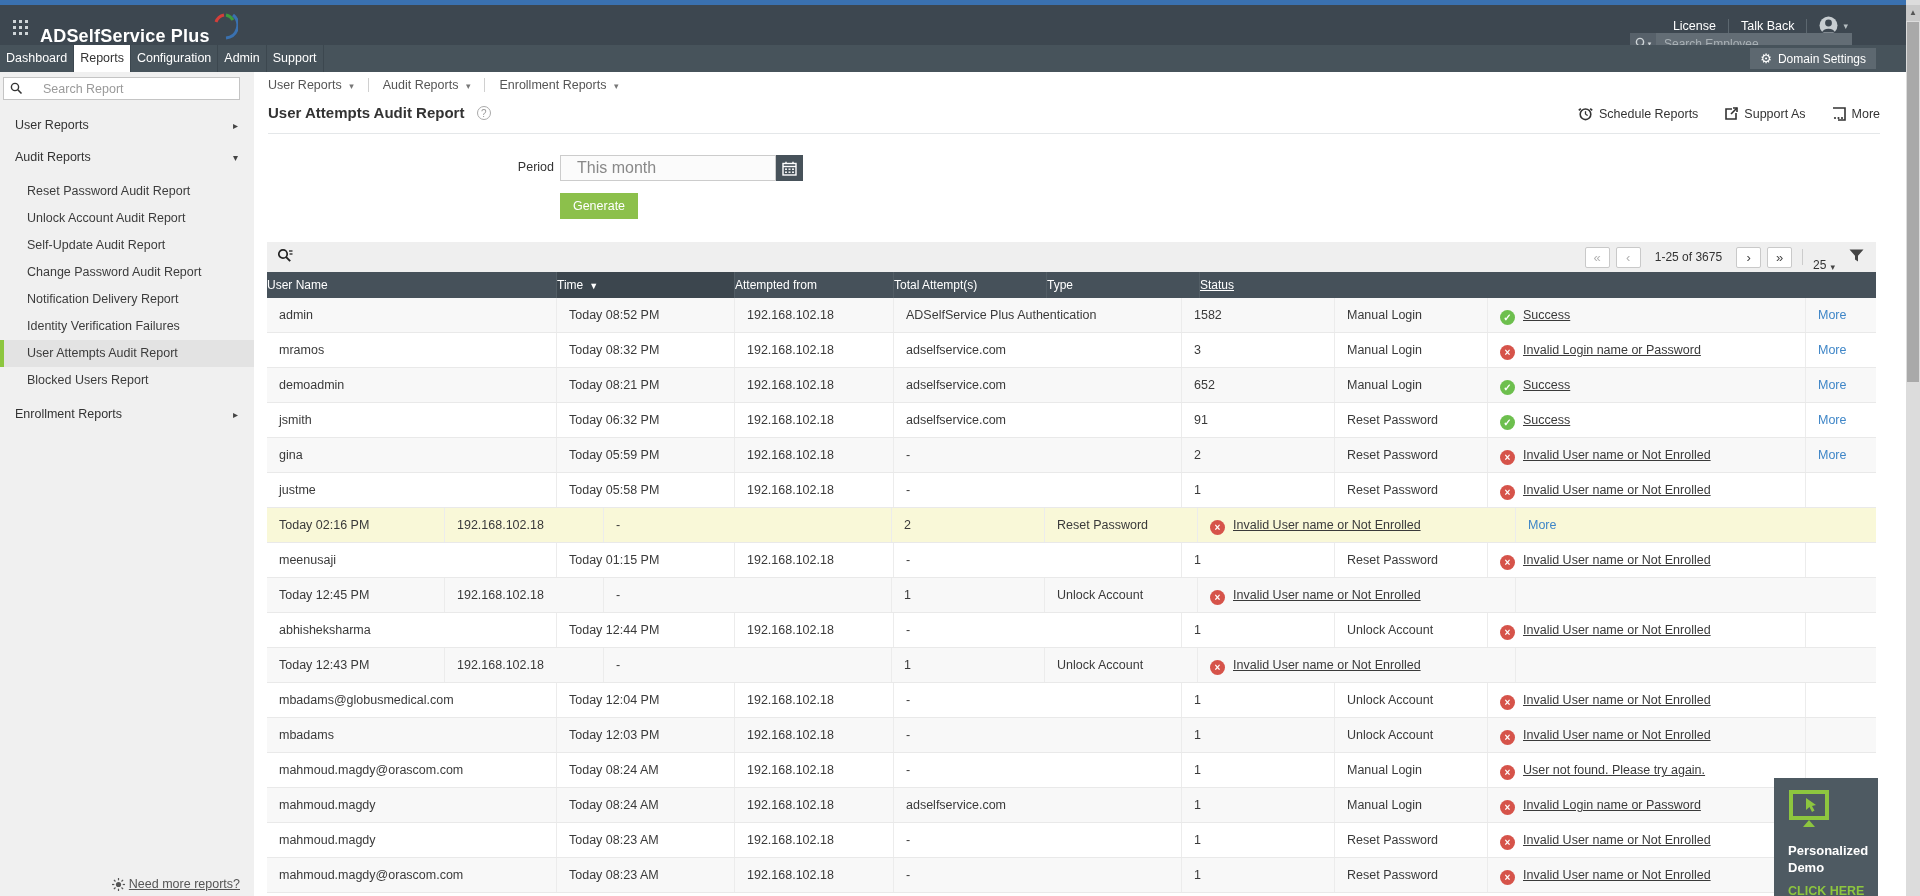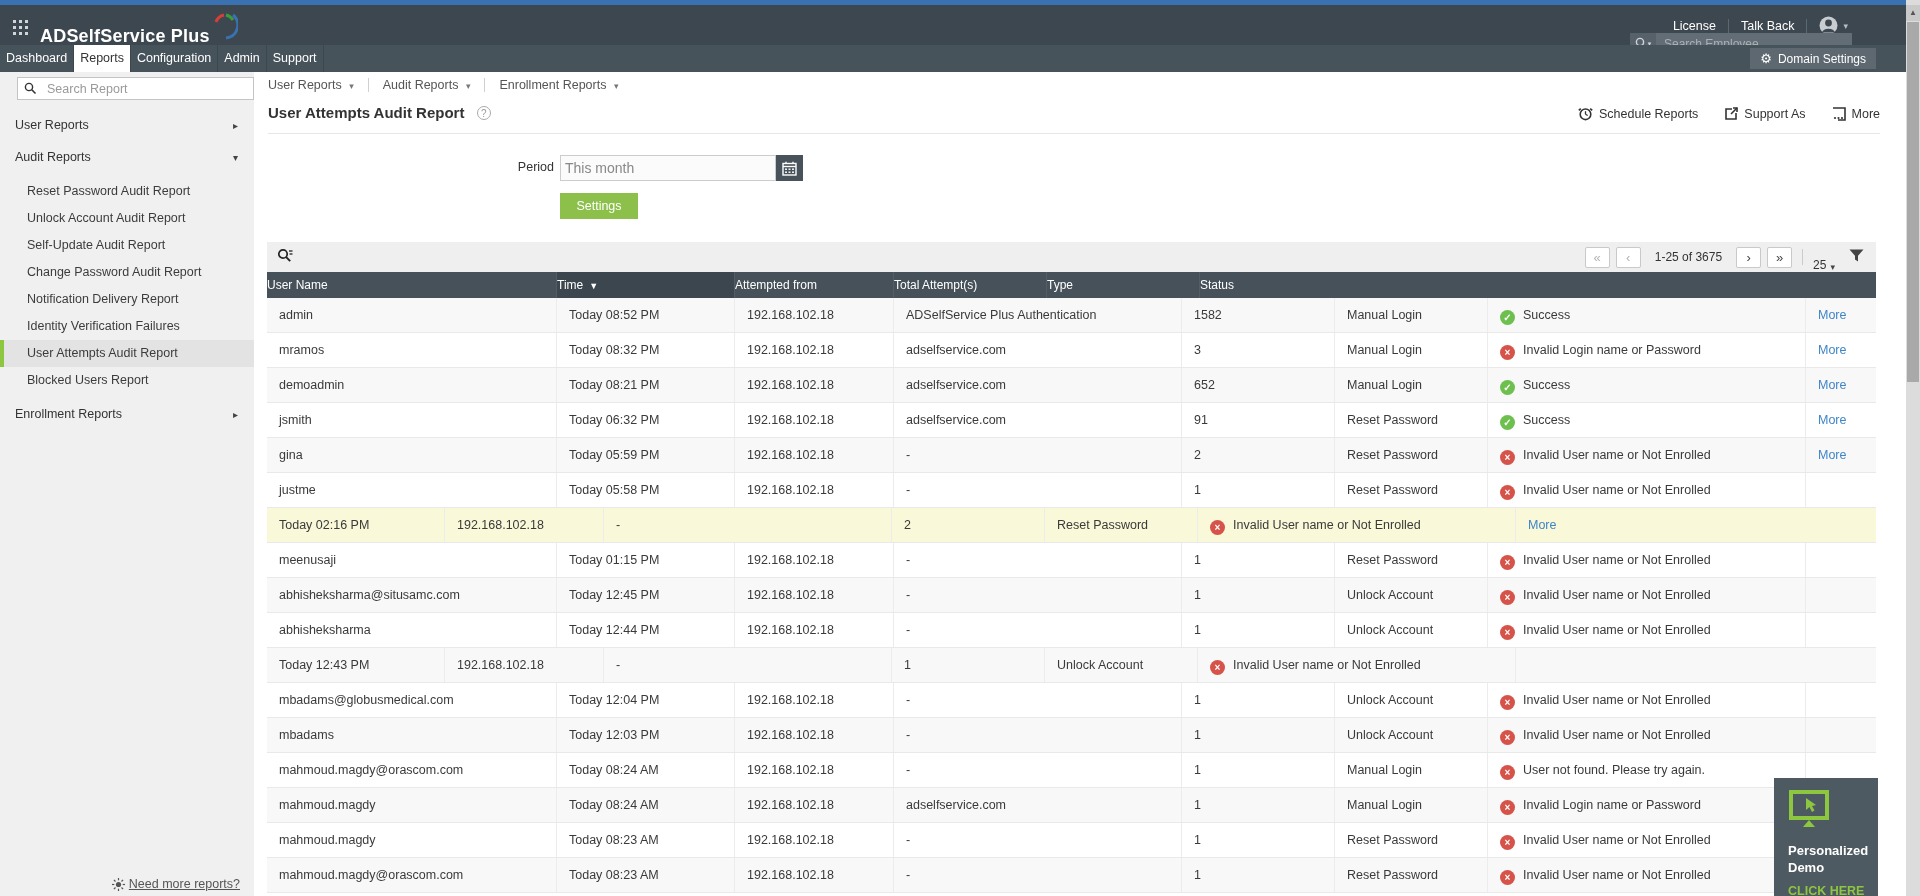--- a/index.html
+++ b/index.html
@@ -20,21 +20,21 @@
 
   
   #tabs-bar { left:0; top:45px; width:1906px; height:27px; background:#47535b; display:flex; }
   .tab { height:27px; line-height:27px; padding:0 6px; color:#fff; font-size:12.5px; border-right:1px solid #3c474f; cursor:default; }
   .tab.active { background:#fff; color:#333; }
   #domain-settings { right:44px; top:48px; height:21px; background:#5d6870; color:#fff; font-size:12px; display:flex; align-items:center; gap:6px; padding:0 10px; }
   #domain-settings .gear { font-size:13px; line-height:1; }
 
   
   #sidebar { left:0; top:72px; width:254px; height:824px; background:#f0f0f0; }
-  #report-search { position:absolute; left:17px; top:5px; width:237px; height:23px; background:#fff; border:1px solid #c4c4c4; display:flex; align-items:center; gap:10px; padding-left:6px; }
+  #report-search { position:absolute; left:3px; top:5px; width:237px; height:23px; background:#fff; border:1px solid #c4c4c4; display:flex; align-items:center; gap:20px; padding-left:6px; }
   #report-search .ph { color:#9a9a9a; font-size:12.5px; }
   .side-sec { height:27px; line-height:27px; padding-left:15px; font-size:12.5px; color:#333; position:relative; cursor:pointer; }
   .side-sec .arr { position:absolute; right:16px; top:0; font-size:10px; color:#444; }
   .side-sub { height:27px; line-height:27px; padding-left:27px; font-size:12.5px; color:#3c3c3c; cursor:pointer; position:relative; }
   .side-sub.sel { background:#e3e3e3; border-left:4px solid #8dc63f; padding-left:23px; }
   #sidebar-footer { position:absolute; bottom:5px; right:14px; display:flex; align-items:center; gap:4px; font-size:12.5px; color:#555; }
   #sidebar-footer .lnk { text-decoration:underline; cursor:pointer; }
 
   
   #main { left:254px; top:72px; width:1652px; height:824px; background:#fff; }
@@ -43,21 +43,21 @@
   #breadcrumb .bc:first-child { padding-left:0; }
   #breadcrumb .caret { font-size:9px; color:#777; margin-left:5px; }
   #breadcrumb .vsep { width:1px; height:14px; background:#d0d0d0; }
   #page-title-row { position:absolute; left:14px; top:32px; right:26px; height:24px; }
   #page-title { font-size:15px; font-weight:bold; color:#333; display:inline-block; }
   #help-icon { display:inline-block; width:14px; height:14px; border:1px solid #aaa; border-radius:50%; color:#999; font-size:10px; text-align:center; line-height:13px; margin-left:8px; vertical-align:1px; }
   #page-actions { position:absolute; right:0; top:2px; display:flex; gap:26px; font-size:12.5px; color:#333; }
   #page-actions .act { display:flex; align-items:center; gap:6px; cursor:pointer; }
   #title-divider { position:absolute; left:14px; right:26px; top:61px; height:1px; background:#e4e7e9; }
   #period-label { position:absolute; left:200px; top:88px; width:100px; text-align:right; font-size:12.5px; color:#333; }
-  #period-input { position:absolute; left:306px; top:83px; width:216px; height:26px; border:1px solid #ccc; background:#fbfbfb; font-size:14px; color:#888; line-height:24px; padding-left:4px; }
+  #period-input { position:absolute; left:306px; top:83px; width:216px; height:26px; border:1px solid #ccc; background:#fbfbfb; font-size:16px; color:#888; line-height:24px; padding-left:16px; }
   #cal-btn { position:absolute; left:522px; top:83px; width:27px; height:26px; background:#47525a; display:flex; align-items:center; justify-content:center; cursor:pointer; }
   #generate-btn { position:absolute; left:306px; top:121px; width:78px; height:26px; background:#8cc04b; color:#fff; font-size:12.5px; border:none; cursor:pointer; }
 
   
   #tablewrap { position:absolute; left:13px; top:170px; width:1609px; }
   #tbl-toolbar { height:30px; background:#efefef; display:flex; align-items:center; position:relative; }
   #tbl-search { margin-left:10px; cursor:pointer; }
   #pager { position:absolute; right:6px; top:0; height:30px; display:flex; align-items:center; gap:6px; font-size:12px; color:#333; }
   .pgbtn { width:25px; height:21px; background:#fff; border:1px solid #c9c9c9; border-radius:2px; text-align:center; line-height:19px; font-size:13px; cursor:pointer; }
   .pgbtn.dis { color:#b3b3b3; }
@@ -71,21 +71,21 @@
   #thead { height:26px; background:#46515a; display:flex; }
   .th { color:#fff; font-size:12px; line-height:26px; padding-left:0; border-right:1px solid #525d65; white-space:nowrap; overflow:hidden; }
   .th.sorted { background:#3c464e; }
   .th .sortarr { font-size:9px; margin-left:6px; }
   .trow { height:35px; display:flex; background:#fff; border-bottom:1px solid #e9e9e9; }
   .trow:nth-child(odd) { background:#f8f8f8; }
   .trow.hl { background:#f9f8d8 !important; }
   .tc { font-size:12.5px; color:#3a3a3a; line-height:34px; padding-left:12px; border-right:1px solid #ececec; white-space:nowrap; overflow:hidden; }
   .c-user { width:290px; } .c-time { width:178px; } .c-from { width:159px; }
   .c-domain { width:288px; } .c-attempts { width:153px; } .c-type { width:153px; }
-  .c-status { width:318px; } .c-more { width:70px; border-right:none; }
+  .c-status { width:318px;text-decoration:underline; } .c-more { width:70px; border-right:none; }
   .th.c-more, .th.c-status { border-right:none; }
   .sticon { display:inline-block; width:15px; height:15px; border-radius:50%; color:#fff; font-size:10px; line-height:15px; text-align:center; margin-right:8px; vertical-align:-2px; font-weight:bold; }
   .sticon.ok { background:#6dbf4e; }
   .sticon.err { background:#d6534a; }
   .morelink { color:#3f86c7; cursor:pointer; }
 
   
   #demo-widget { left:1774px; top:778px; width:104px; height:118px; background:#4e5a62; padding:12px 0 0 14px; }
   #demo-widget .t { color:#fff; font-size:13px; font-weight:bold; line-height:17px; margin-top:10px; }
   #demo-widget .cta { color:#8dc63f; font-size:12.5px; font-weight:bold; margin-top:8px; cursor:pointer; }
@@ -266,21 +266,21 @@
         <g fill="#fff">
           <rect x="3" y="7.5" width="2" height="1.4"></rect>
           <rect x="6.5" y="7.5" width="2" height="1.4"></rect>
           <rect x="10" y="7.5" width="2" height="1.4"></rect>
           <rect x="3" y="10.5" width="2" height="1.4"></rect>
           <rect x="6.5" y="10.5" width="2" height="1.4"></rect>
           <rect x="10" y="10.5" width="2" height="1.4"></rect>
         </g>
       </svg>
   </div>
-  <button id="generate-btn">Settings</button>
+  <button id="generate-btn">Generate</button>
 
   <div id="tablewrap">
     <div id="tbl-toolbar">
       <span id="tbl-search">
         <svg width="16" height="15" viewBox="0 0 16 15">
             <circle cx="6" cy="6" r="4.2" stroke="#222" stroke-width="1.7" fill="none"></circle>
             <line x1="9.2" y1="9.2" x2="13.2" y2="13.2" stroke="#222" stroke-width="1.9"></line>
             <line x1="12" y1="3" x2="15.5" y2="3" stroke="#222" stroke-width="1.3"></line>
             <line x1="12.5" y1="6" x2="15.5" y2="6" stroke="#222" stroke-width="1.3"></line>
           </svg>
@@ -386,21 +386,20 @@
           <div class="tc c-user">meenusaji</div>
           <div class="tc c-time">Today 01:15 PM</div>
           <div class="tc c-from">192.168.102.18</div>
           <div class="tc c-domain">-</div>
           <div class="tc c-attempts">1</div>
           <div class="tc c-type">Reset Password</div>
           <div class="tc c-status"><span class="sticon err">×</span><span>Invalid User name or Not Enrolled</span></div>
           <div class="tc c-more"></div>
         </div>
         <div class="trow">
-          <div class="tc c-user">abhisheksharma@situsamc.com</div>
           <div class="tc c-time">Today 12:45 PM</div>
           <div class="tc c-from">192.168.102.18</div>
           <div class="tc c-domain">-</div>
           <div class="tc c-attempts">1</div>
           <div class="tc c-type">Unlock Account</div>
           <div class="tc c-status"><span class="sticon err">×</span><span>Invalid User name or Not Enrolled</span></div>
           <div class="tc c-more"></div>
         </div>
         <div class="trow">
           <div class="tc c-user">abhisheksharma</div>

